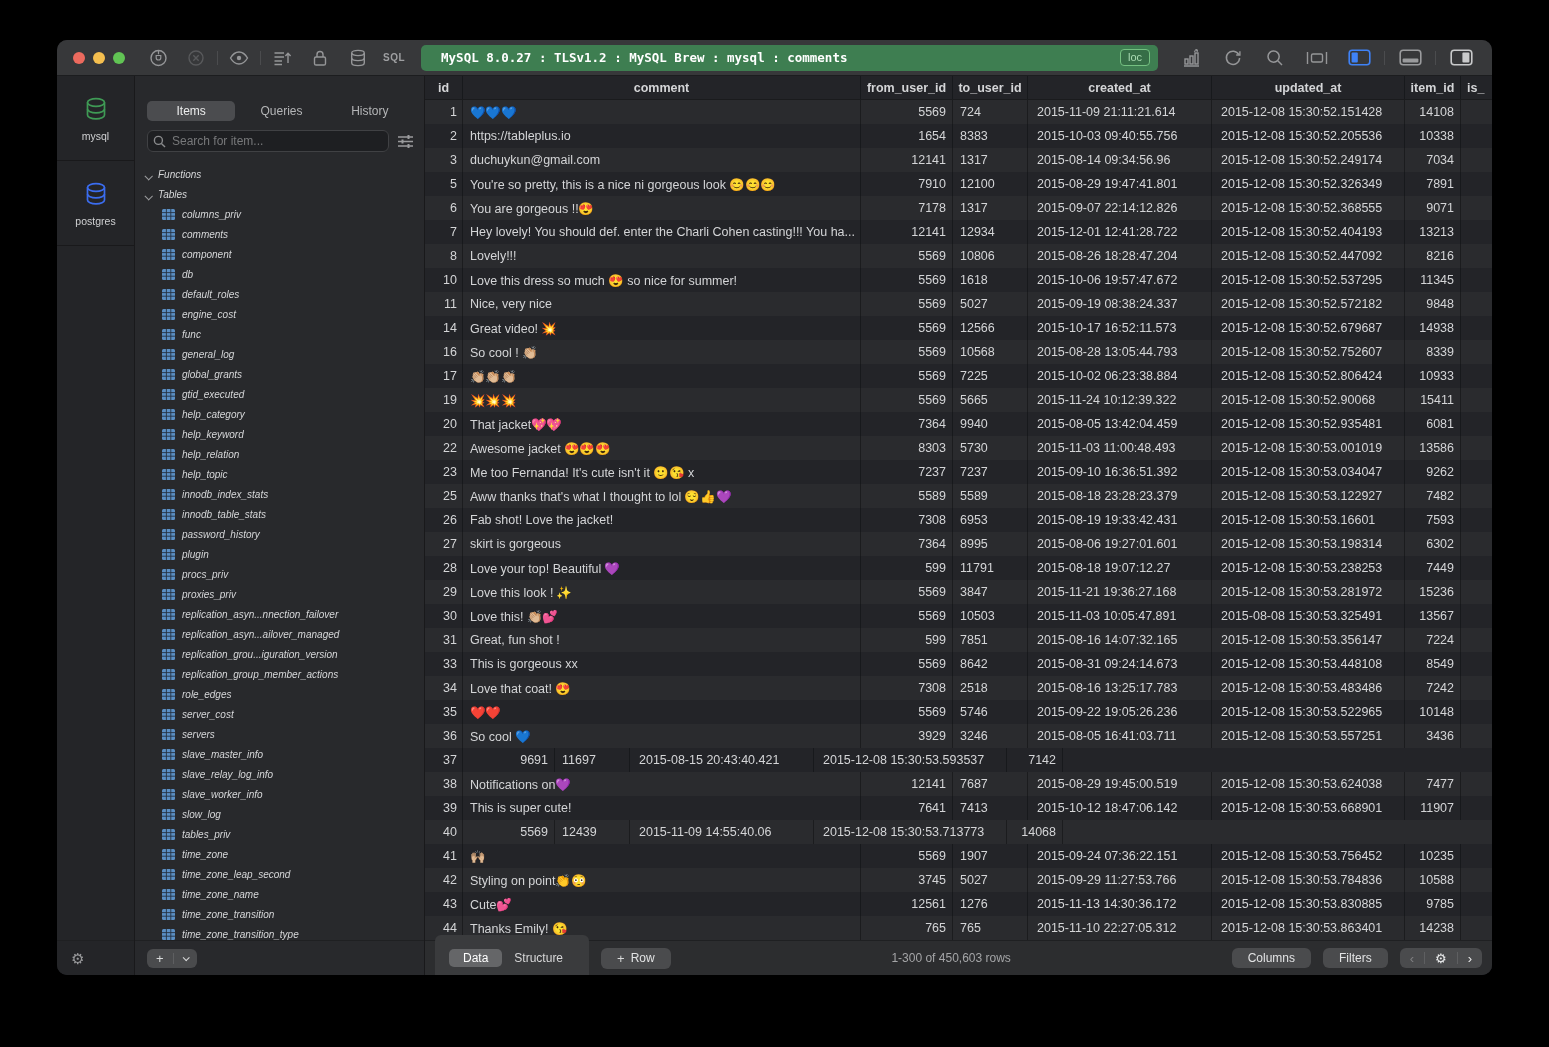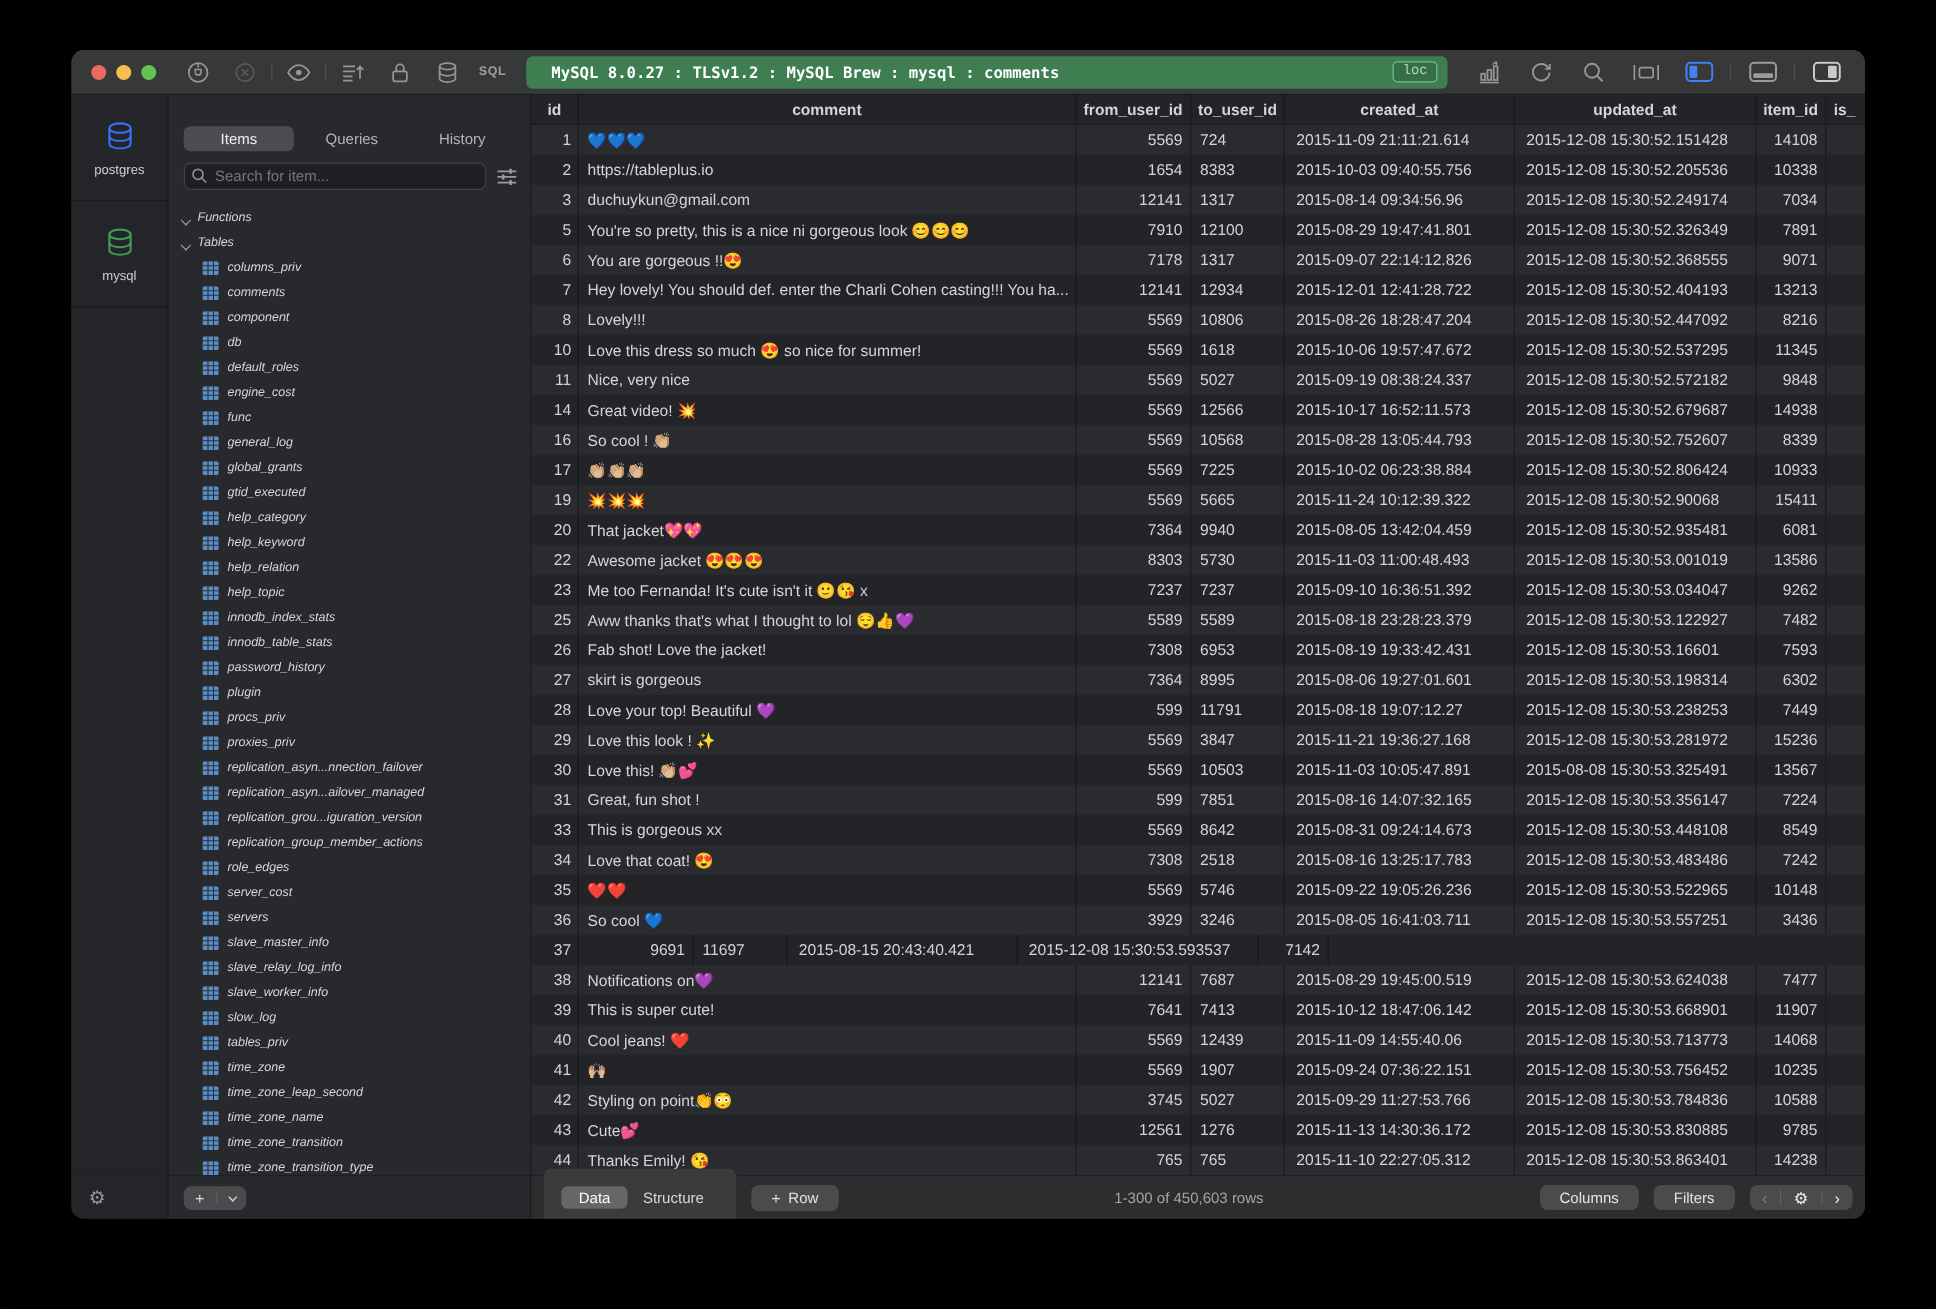--- a/index.html
+++ b/index.html
@@ -19,21 +19,21 @@
   .tools-left { display:flex; align-items:center; }
   .tbtn { width:38px; height:26px; display:flex; align-items:center; justify-content:center; color:#95969
 8; }
   .tbtn svg { display:block; }
   .tdiv { width:1px; height:14px; background:#4b4c4e; margin:0 2px; }
   .sql-label { font-size:10px; font-weight:bold; color:#9e9fa1; letter-spacing:.5px; padding:0 6px; }
   .conn-bar { flex:1; height:26px; margin:0 14px 0 10px; background:#3e7e51; border-radius:5px;
     display:flex; align-items:center; padding:0 8px 0 20px; min-width:0; }
   .conn-title { color:#fff; font-family:"DejaVu Sans Mono", monospace; font-size:12.5px; font-weight:bold;
     white-space:nowrap; overflow:hidden; flex:1; }
-  .loc-badge { font-family:Liberation Mono, monospace; font-size:11px; color:#abdcb3;
+  .loc-badge { font-family:Liberation Sans, sans-serif; font-size:11px; color:#abdcb3;
     border:1.5px solid #74c081; border-radius:4px; padding:0 7px; line-height:15px;
     background:rgba(0,0,0,.12); }
   .tools-right { display:flex; align-items:center; gap:4px; }
 
   
   .content { flex:1; display:flex; min-height:0; }
 
   
   .rail { width:78px; background:#242528; border-right:1px solid #19191b; display:flex; flex-direction:column; }
   .rail-item { height:85px; border-bottom:1px solid #19191b; display:flex; flex-direction:column;
@@ -220,37 +220,37 @@
       </span>
     </div>
   </div>
 
   <div class="content">
 
     <div class="rail">
       <div id="rail-list">
           <div class="rail-item">
     <svg width="30" height="30" viewBox="0 0 30 30" fill="none">
+      <g class="cyl" stroke="#3f9a55" stroke-width="1.7">
+        <ellipse cx="15" cy="8.5" rx="8.5" ry="3.8"></ellipse>
+        <path d="M6.5 8.5 v12.5 c0 2.1 3.8 3.8 8.5 3.8 s8.5 -1.7 8.5 -3.8 V8.5"></path>
+        <path d="M6.5 15 c0 2.1 3.8 3.8 8.5 3.8 s8.5 -1.7 8.5 -3.8"></path>
+      </g>
+    </svg>
+    <span class="rail-label">mysql</span>
+  </div>
+          <div class="rail-item">
+    <svg width="30" height="30" viewBox="0 0 30 30" fill="none">
       <g class="cyl" stroke="#3b6df0" stroke-width="1.7">
         <ellipse cx="15" cy="8.5" rx="8.5" ry="3.8"></ellipse>
         <path d="M6.5 8.5 v12.5 c0 2.1 3.8 3.8 8.5 3.8 s8.5 -1.7 8.5 -3.8 V8.5"></path>
         <path d="M6.5 15 c0 2.1 3.8 3.8 8.5 3.8 s8.5 -1.7 8.5 -3.8"></path>
       </g>
     </svg>
     <span class="rail-label">postgres</span>
-  </div>
-          <div class="rail-item">
-    <svg width="30" height="30" viewBox="0 0 30 30" fill="none">
-      <g class="cyl" stroke="#3f9a55" stroke-width="1.7">
-        <ellipse cx="15" cy="8.5" rx="8.5" ry="3.8"></ellipse>
-        <path d="M6.5 8.5 v12.5 c0 2.1 3.8 3.8 8.5 3.8 s8.5 -1.7 8.5 -3.8 V8.5"></path>
-        <path d="M6.5 15 c0 2.1 3.8 3.8 8.5 3.8 s8.5 -1.7 8.5 -3.8"></path>
-      </g>
-    </svg>
-    <span class="rail-label">mysql</span>
   </div>
         </div>
       <div class="rail-spacer"></div>
       <div class="rail-footer">
         <span class="gear-glyph">⚙</span>
       </div>
     </div>
 
     <div class="sidebar">
       <div class="tabs" id="tabs">
@@ -870,21 +870,20 @@
             <div class="gcell col1">This is super cute!</div>
             <div class="gcell col2">7641</div>
             <div class="gcell col3">7413</div>
             <div class="gcell col4">2015-10-12 18:47:06.142</div>
             <div class="gcell col5">2015-12-08 15:30:53.668901</div>
             <div class="gcell col6">11907</div>
             <div class="gcell col7"></div>
           </div>
           <div class="grow">
             <div class="gcell col0">40</div>
-            <div class="gcell col1">Cool jeans! ❤️</div>
             <div class="gcell col2">5569</div>
             <div class="gcell col3">12439</div>
             <div class="gcell col4">2015-11-09 14:55:40.06</div>
             <div class="gcell col5">2015-12-08 15:30:53.713773</div>
             <div class="gcell col6">14068</div>
             <div class="gcell col7"></div>
           </div>
           <div class="grow alt">
             <div class="gcell col0">41</div>
             <div class="gcell col1">🙌🏼</div>

